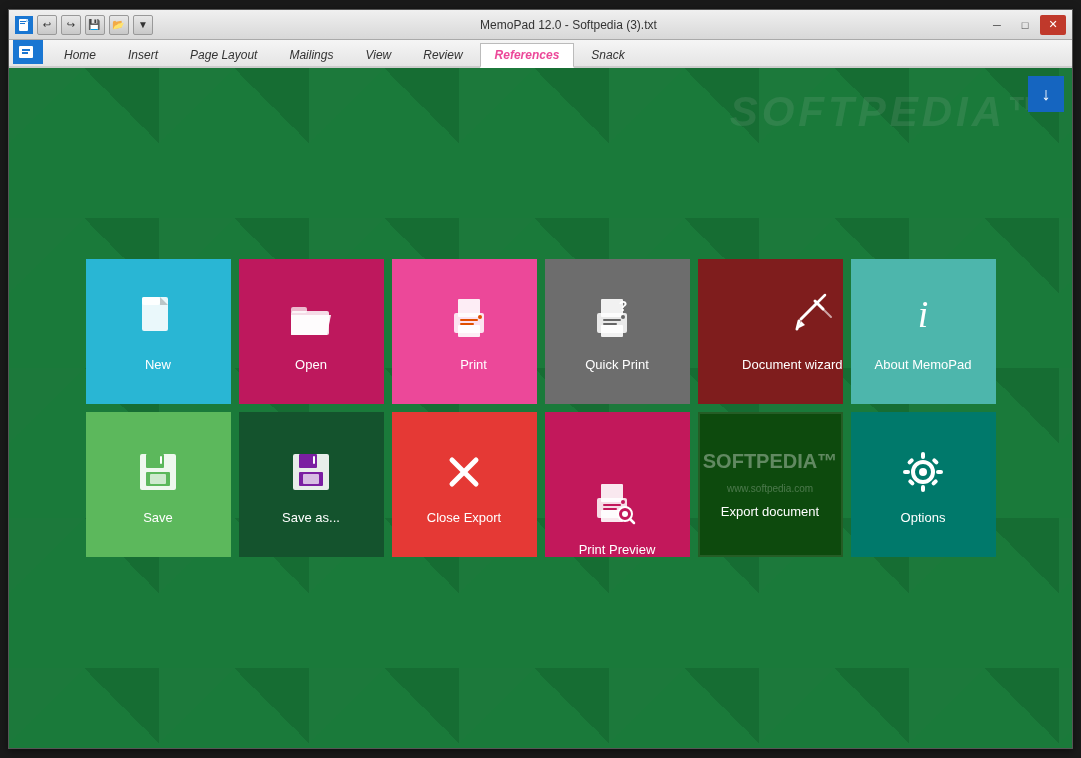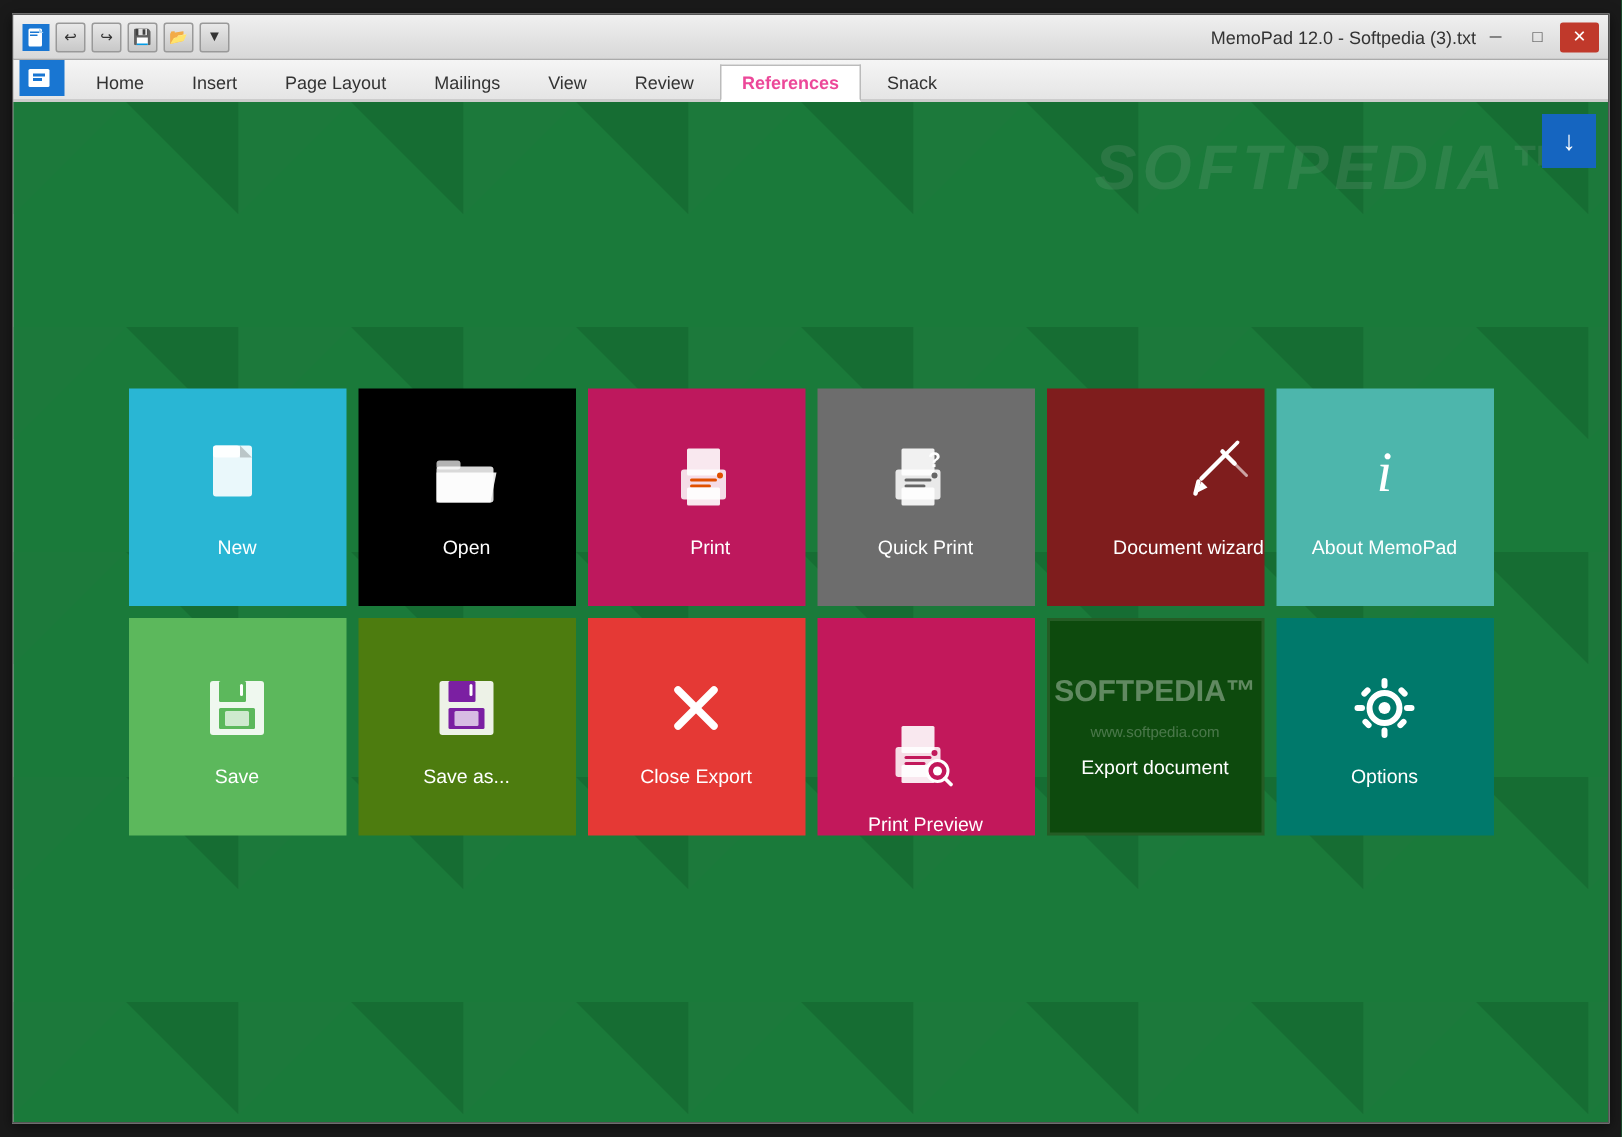--- a/index.html
+++ b/index.html
@@ -53,21 +53,21 @@
       border-radius: 2px;
       display: flex;
       align-items: center;
       justify-content: center;
       cursor: pointer;
       font-size: 10px;
       color: #333;
     }
     .title-text {
       flex: 1;
-      text-align: right;
+      text-align: center;
       font-size: 12px;
       color: #333;
     }
     .window-controls {
       display: flex;
       gap: 2px;
     }
     .wc-btn {
       width: 26px;
       height: 20px;
@@ -86,20 +86,21 @@
     }
     
     .ribbon-tabs {
       height: 28px;
       background: linear-gradient(to bottom, #f5f5f5, #e5e5e5);
       display: flex;
       align-items: flex-end;
       padding: 0 4px;
       border-bottom: 2px solid #ccc;
       flex-shrink: 0;
+      font-style: italic;
     }
     .tab {
       padding: 4px 14px;
       font-size: 12px;
       cursor: pointer;
       border: 1px solid transparent;
       border-bottom: none;
       background: transparent;
       color: #333;
       margin-right: 2px;
@@ -177,27 +178,27 @@
       gap: 10px;
       position: relative;
       transition: filter 0.1s;
     }
     .tile-label {
       font-size: 13px;
       text-align: center;
     }
     
     .tile-cyan { background: #29b6d4; }
-    .tile-yellow { background: #000000; }
-    .tile-orange { background: #be185d; padding-left: 19px; }
+    .tile-yellow { background: #be185d; }
+    .tile-orange { background: #ec4899; padding-left: 19px; }
     .tile-gray { background: #6d6d6d; }
     .tile-blue { background: #7f1d1d; align-items: flex-end; }
     .tile-teal { background: #4db6ac; }
     .tile-green { background: #5cb85c; justify-content: center; }
-    .tile-purple { background: #4d7c0f; }
+    .tile-purple { background: #14532d; }
     .tile-red-orange { background: #e53935; }
     .tile-pink { background: #c2185b; justify-content: flex-end; }
     .tile-softpedia { background: #0d4a0d; border: 2px solid rgba(255,255,255,0.1); }
     .tile-dark-teal { background: #00796b; }
     
     .icon-svg {
       width: 56px;
       height: 56px;
     }
     

